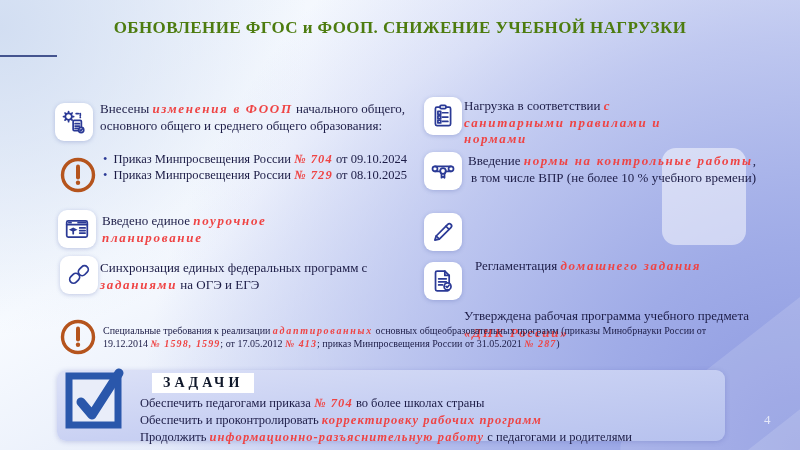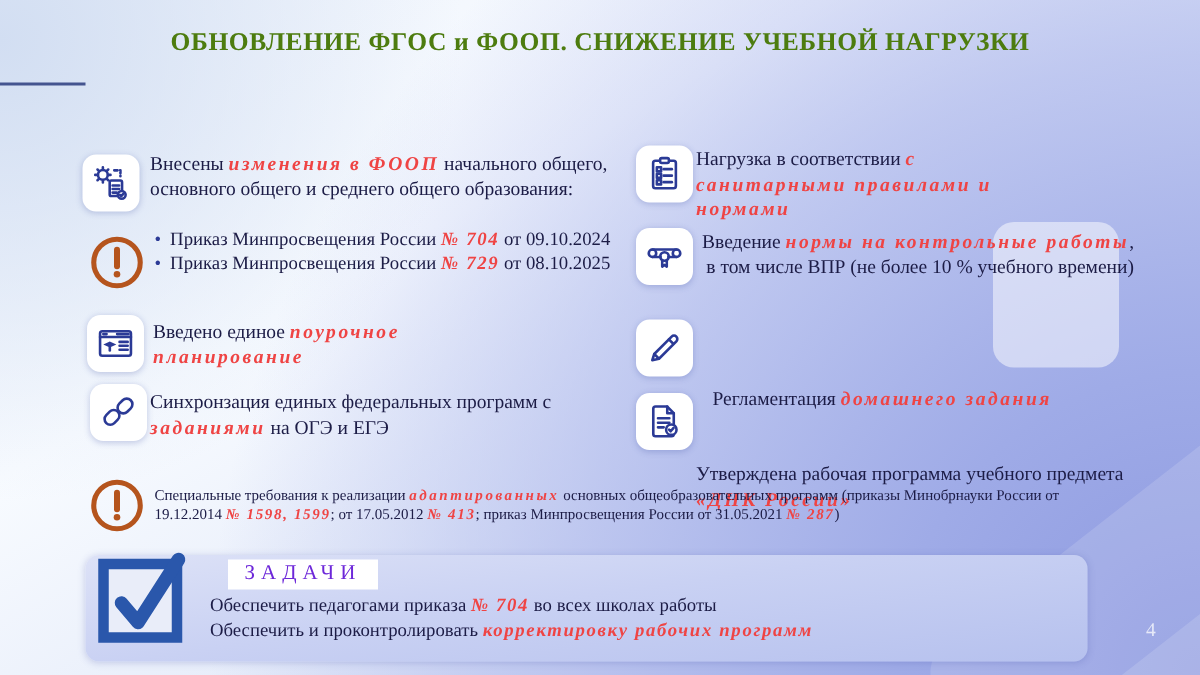--- a/index.html
+++ b/index.html
@@ -42,21 +42,21 @@
 
   .notice { position:absolute; left:103px; top:324px; width:648px; font-size:10px; line-height:1.32; }
 
   .tasks-band {
     position:absolute; left:57px; top:370px; width:668px; height:71px; border-radius:9px;
     background:linear-gradient(172deg, #dde2f7 0%, #c9d1f3 45%, #b6c1ee 100%);
     box-shadow:0 1px 5px rgba(70,85,170,.25);
   }
   .tasks-heading {
     position:absolute; left:152px; top:373px; background:#ffffff; padding:2px 11px;
-    font-size:14px; font-weight:normal; color:#6d28d9; letter-spacing:4px;
+    font-size:14px; font-weight:bold; color:#0f172a; letter-spacing:4px;
   }
   .tasks-list { position:absolute; left:140px; top:395px; font-size:12.5px; line-height:1.36; }
   .checkbox-wrap { position:absolute; left:61px; top:364px; width:68px; height:72px; }
 
   .warn-wrap { position:absolute; width:40px; height:40px; }
 
   .page-number { position:absolute; left:764px; top:412px; font-size:13px; color:#e6e9f8; }
 </style>
 </head>
 <body>
@@ -186,17 +186,18 @@
 
 <div class="tasks-band"></div>
 <div class="checkbox-wrap">
   <svg width="68" height="72" viewBox="0 0 68 72" fill="none">
     <rect x="8" y="12" width="49" height="49" fill="#e9edf9" stroke="#2a57ab" stroke-width="7"></rect>
     <path d="M20 38L31 51L58 9" stroke="#2a57ab" stroke-width="9" stroke-linecap="round" stroke-linejoin="round" fill="none"></path>
   </svg>
 </div>
 <div class="tasks-heading">ЗАДАЧИ</div>
 <div class="tasks-list">
-  <div><span>Обеспечить педагогами приказа </span><span class="em tight">№ 704</span><span> во всех школах работы</span></div>
+  <div><span>Обеспечить педагогами приказа </span><span class="em tight">№ 704</span><span> во более школах страны</span></div>
   <div><span>Обеспечить и проконтролировать </span><span class="em tight">корректировку рабочих программ</span><span></span></div>
+  <div><span>Продолжить </span><span class="em tight">информационно-разъяснительную работу</span><span> с педагогами и родителями</span></div>
 </div>
 
 <div class="page-number">4</div>
 
 </body></html>

